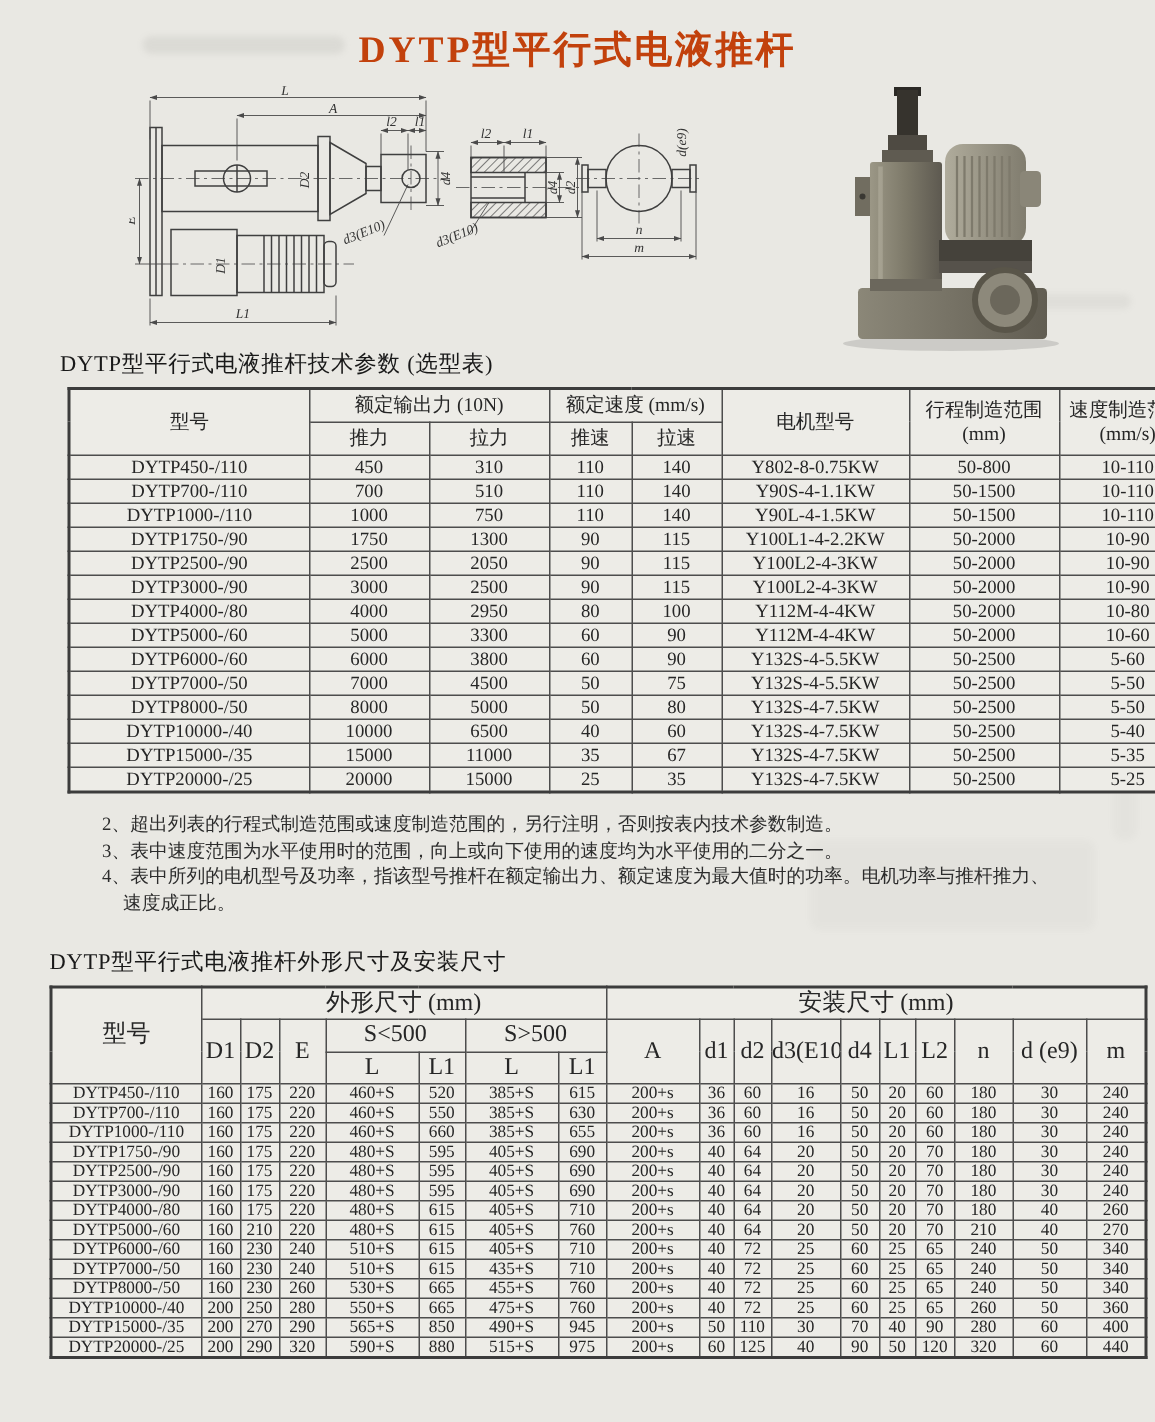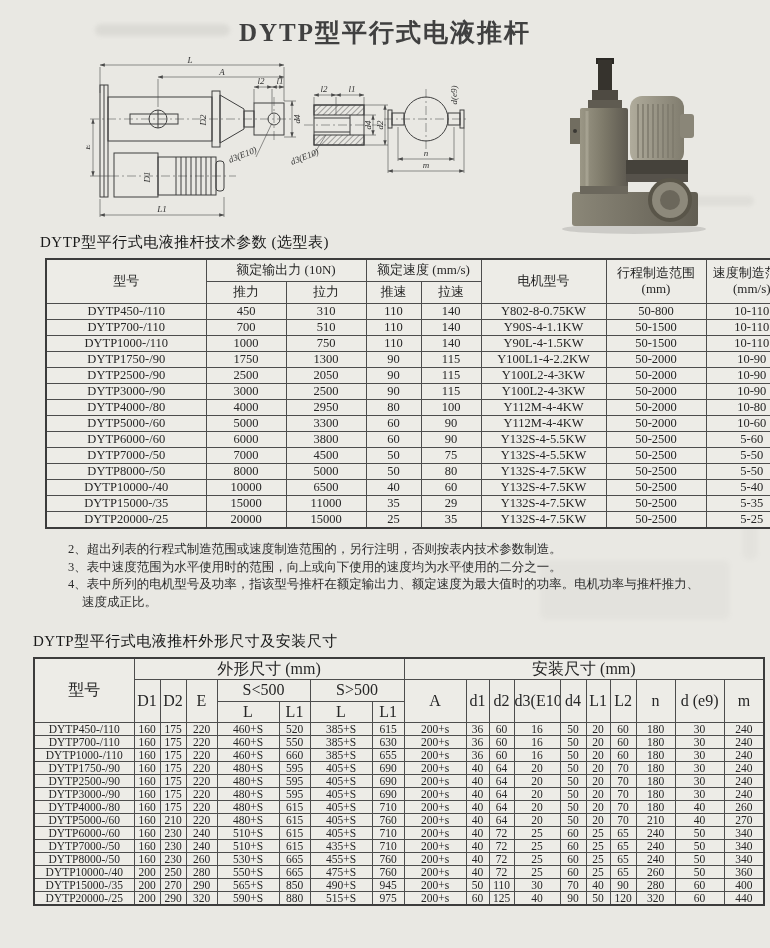--- a/index.html
+++ b/index.html
@@ -1,19 +1,19 @@
 <!DOCTYPE html>
 <html><head>
 <meta charset="utf-8">
 <style>
   html,body{margin:0;padding:0;background:#cfcec9;}
   .page{position:relative;width:770px;height:948px;background:#e9e8e3;overflow:hidden;
         font-family:"Liberation Serif","DejaVu Serif",serif;color:#222;}
   .title{position:absolute;top:16px;left:0;width:100%;text-align:center;
-         font-size:25px;font-weight:bold;letter-spacing:2px;color:#404040;}
+         font-size:25px;font-weight:bold;letter-spacing:2px;color:#c2410c;}
   .sec-heading{position:absolute;font-size:15px;font-weight:normal;color:#191919;letter-spacing:.5px;}
   #sec1-heading{left:40px;top:233px;}
   #sec2-heading{left:33px;top:632px;}
 
   table{border-collapse:collapse;table-layout:fixed;background:#edece7;}
   th,td{border:1px solid #4d4d4d;padding:0;text-align:center;white-space:nowrap;overflow:hidden;
         font-weight:normal;color:#262626;}
   table{border:2px solid #3c3c3c;}
 
   #table1{position:absolute;left:45px;top:258px;width:692px;}
@@ -368,21 +368,21 @@
           <td>60</td>
           <td>Y132S-4-7.5KW</td>
           <td>50-2500</td>
           <td>5-40</td>
         </tr>
         <tr>
           <td>DYTP15000-/35</td>
           <td>15000</td>
           <td>11000</td>
           <td>35</td>
-          <td>29</td>
+          <td>67</td>
           <td>Y132S-4-7.5KW</td>
           <td>50-2500</td>
           <td>5-35</td>
         </tr>
         <tr>
           <td>DYTP20000-/25</td>
           <td>20000</td>
           <td>15000</td>
           <td>25</td>
           <td>35</td>

